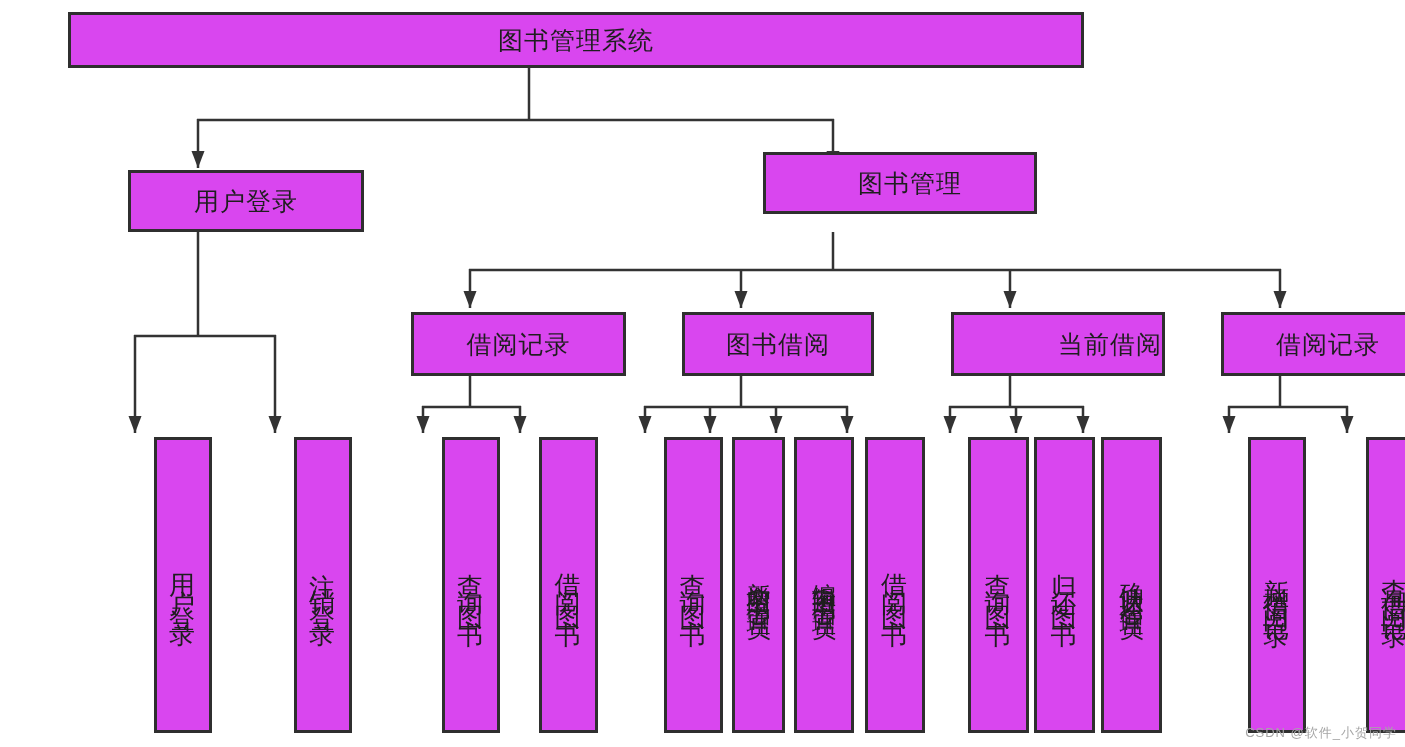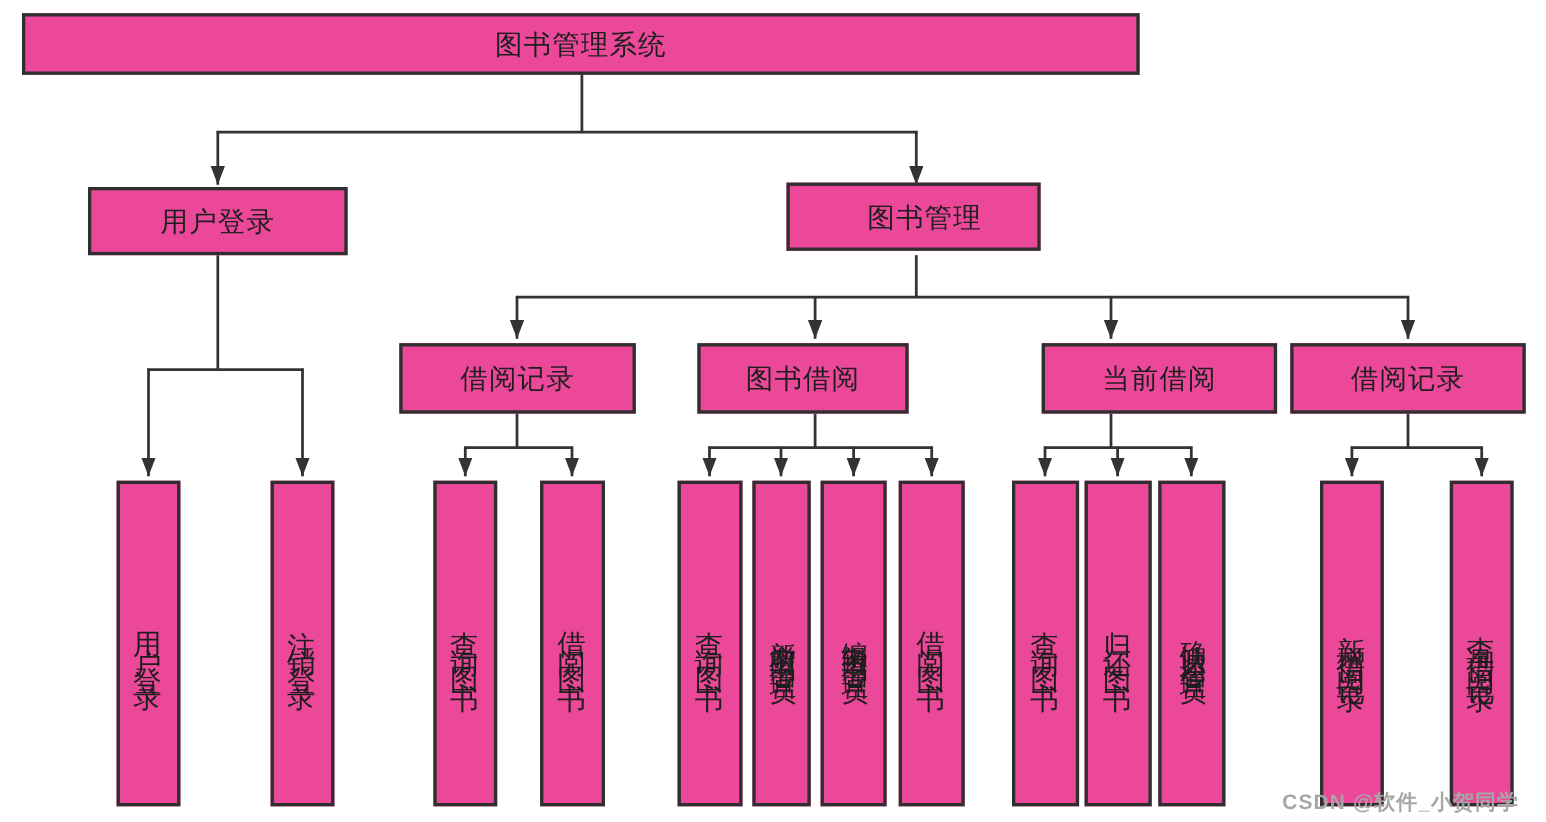--- a/index.html
+++ b/index.html
@@ -14,45 +14,45 @@
     position:relative;
     width:1405px;height:747px;
     background:var(--bg);
     font-family:"Liberation Sans","DejaVu Sans",sans-serif;
     overflow:hidden;
   }
   .connectors{position:absolute;left:0;top:0;z-index:1;pointer-events:none;}
   .node{
     position:absolute;
     box-sizing:border-box;
-    background:#ec4899;
+    background:#d946ef;
     border:3px solid var(--border);
     color:var(--text);
     display:flex;align-items:center;justify-content:center;
     z-index:2;
+    margin-left:48px;
   }
   .hnode{font-size:25px;letter-spacing:1px;}
   .vnode{z-index:2;}
   .vtext{
     writing-mode:vertical-rl;
     text-orientation:mixed;
     white-space:nowrap;
     color:var(--text);
   }
   .ls-wide{font-size:26px;letter-spacing:16px;}
   .ls-mid{font-size:26px;letter-spacing:9px;}
   .ls-tight{font-size:24px;letter-spacing:5px;}
   .watermark{
     position:absolute;
-    right:24px;bottom:5px;
-    font-size:19px;
+    right:8px;bottom:5px;
+    font-size:13px;
     color:var(--wm);
     z-index:3;
     letter-spacing:1px;
-    font-weight:bold;
   }
 </style>
 </head>
 <body>
 
 <div class="canvas">
 
   <svg class="connectors" width="1405" height="747" viewBox="0 0 1405 747">
     <defs>
       <marker id="ah" markerUnits="userSpaceOnUse" markerWidth="20" markerHeight="16" refX="17" refY="6.5" orient="auto">
@@ -103,31 +103,31 @@
     </g>
   </svg>
 
   <div class="node hnode" style="left:20px;top:12px;width:1016px;height:56px;">
     <span>图书管理系统</span>
   </div>
 
   <div class="node hnode" style="left:80px;top:170px;width:236px;height:62px;">
     <span>用户登录</span>
   </div>
-  <div class="node hnode" style="left:715px;top:166px;width:231px;height:62px;padding-left:20px;">
+  <div class="node hnode" style="left:715px;top:152px;width:274px;height:62px;padding-left:20px;">
     <span>图书管理</span>
   </div>
 
   <div class="node hnode" style="left:363px;top:312px;width:215px;height:64px;">
     <span>借阅记录</span>
   </div>
   <div class="node hnode" style="left:634px;top:312px;width:192px;height:64px;">
     <span>图书借阅</span>
   </div>
-  <div class="node hnode" style="left:947px;top:312px;width:214px;height:64px;">
+  <div class="node hnode" style="left:903px;top:312px;width:214px;height:64px;justify-content:flex-end;">
     <span>当前借阅</span>
   </div>
   <div class="node hnode" style="left:1173px;top:312px;width:214px;height:64px;">
     <span>借阅记录</span>
   </div>
 
   <div class="node vnode" style="left:106px;top:437px;width:58px;height:296px;">
     <span class="vtext ls-wide">用户登录</span>
   </div>
   <div class="node vnode" style="left:246px;top:437px;width:58px;height:296px;">

